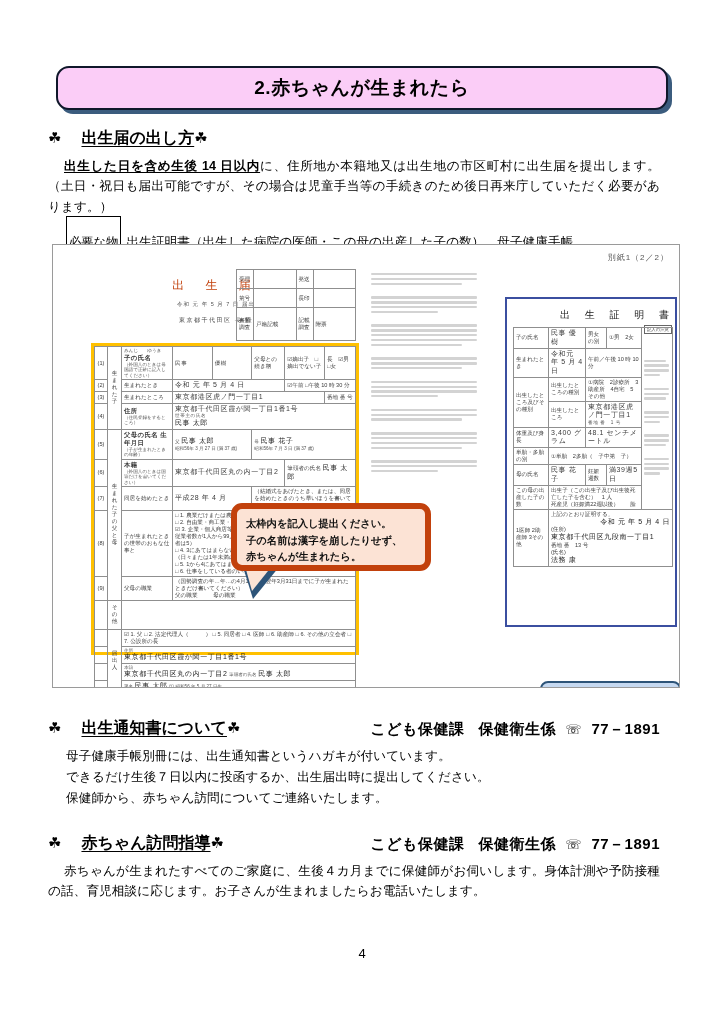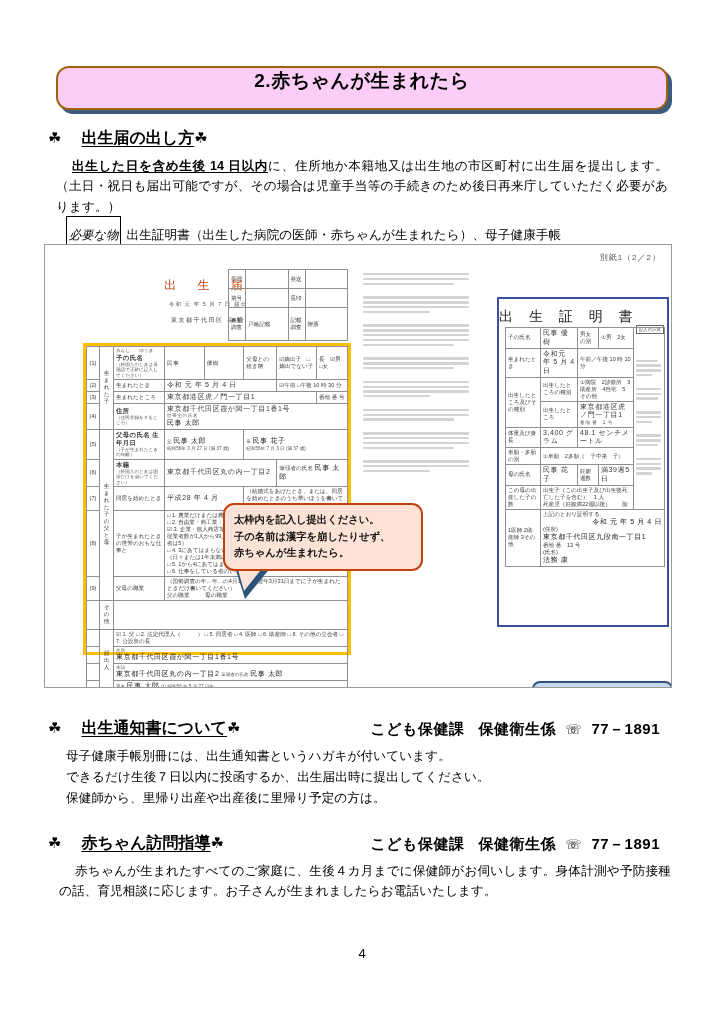--- a/index.html
+++ b/index.html
@@ -8,42 +8,42 @@
     font-family:"Liberation Sans","DejaVu Sans",sans-serif;
     color:#000;overflow:hidden;position:relative;
   }
   .page{position:relative;width:724px;height:1024px;}
 
   
   .banner-wrap{position:absolute;left:56px;top:66px;width:612px;height:44px;}
   .banner-shadow{position:absolute;left:4px;top:4px;width:100%;height:100%;
     background:#3b5c7e;border-radius:13px;}
   .banner{position:absolute;left:0;top:0;width:100%;height:100%;
-    background:#fbcdf7;border:2px solid #a16207;border-radius:13px;
-    display:flex;justify-content:center;box-sizing:border-box;}
+    background:#fbcdf7;border:2px solid #0f172a;border-radius:13px;
+    display:flex;align-items:center;justify-content:center;box-sizing:border-box;}
   .banner-title{font-size:19px;font-weight:bold;letter-spacing:.5px;color:#000;}
 
   
   .sec-head{position:absolute;display:flex;align-items:baseline;width:612px;left:48px;}
   .sec-title{font-size:16px;font-weight:bold;text-decoration:underline;
     text-underline-offset:3px;white-space:nowrap;padding-left:20px;}
   .flower{font-size:15px;line-height:1;}
   .sec-contact{position:absolute;right:0;bottom:0;font-size:15px;font-weight:bold;
     white-space:nowrap;letter-spacing:.5px;}
   .tel-icon{font-size:13px;}
 
   
   .para{position:absolute;font-size:12.6px;line-height:1.62;text-align:justify;
     letter-spacing:.1px;}
   .u{text-decoration:underline;font-weight:bold;text-underline-offset:2px;}
-  .boxlabel{border:1px solid #000;padding:11px 2px;font-size:12.2px;margin-right:5px;
-    display:inline-block;line-height:1.25;font-style:italic;}
-
-  
-  .formbox{position:absolute;left:44px;top:244px;width:628px;height:444px;
+  .boxlabel{border:1px solid #000;padding:18px 2px;font-size:12.2px;margin-right:5px;
+    display:inline-block;line-height:1.25;}
+
+  
+  .formbox{position:absolute;left:52px;top:244px;width:628px;height:444px;
     border:1px solid #9a9a9a;background:#fff;box-sizing:border-box;overflow:hidden;}
   .bessi{position:absolute;right:10px;top:7px;font-size:8px;color:#555;letter-spacing:1px;}
 
   
   .reg{position:absolute;left:18px;top:20px;width:290px;height:400px;}
   .reg-title{font-size:12px;letter-spacing:9px;text-align:center;color:#c2410c;margin-top:12px;}
   .reg-sub{font-size:5.5px;color:#555;text-align:center;margin-top:7px;letter-spacing:1px;}
   .reg-sub2{font-size:6px;color:#444;text-align:center;margin-top:8px;letter-spacing:1.5px;}
 
   .yellowbox{position:absolute;left:20px;top:78px;width:268px;height:312px;
@@ -62,29 +62,29 @@
 
   
   .fineprint{position:absolute;left:318px;top:28px;width:108px;height:384px;}
   .fineline{height:2.4px;background:#a7a7a7;opacity:.5;margin-bottom:2.4px;border-radius:1px;}
   .fineline.s{width:62%;} .fineline.m{width:84%;} .fineline.l{width:98%;}
   .finegap{height:9px;}
 
   
   .cert{position:absolute;left:452px;top:52px;width:172px;height:330px;
     border:2px solid #3b4fa0;box-sizing:border-box;background:#fff;}
-  .cert-title{font-size:14px;letter-spacing:6px;text-align:left;color:#222;
+  .cert-title{font-size:10px;letter-spacing:6px;text-align:right;color:#222;
     margin:9px 0 8px 0;}
   .cert-note{position:absolute;right:3px;top:26px;border:.5px solid #666;
     font-size:4.4px;padding:1px 2px;color:#444;background:#fff;}
   .certside{width:26px;}
 
   
   .callout-peach{position:absolute;left:178px;top:258px;width:200px;height:68px;
-    background:#fce3d5;border:2px solid #c2410c;border-radius:11px;
+    background:#fce3d5;border:6px solid #c2410c;border-radius:11px;
     box-sizing:border-box;padding:7px 9px;z-index:6;}
   .callout-peach div{font-size:10.3px;font-weight:bold;line-height:1.62;color:#111;}
   .tail-peach{position:absolute;left:190px;top:322px;width:0;height:0;z-index:5;
     border-left:10px solid transparent;border-right:26px solid transparent;
     border-top:32px solid #2d5479;}
   .tail-peach-in{position:absolute;left:192px;top:321px;width:0;height:0;z-index:6;
     border-left:7px solid transparent;border-right:20px solid transparent;
     border-top:25px solid #fce3d5;}
 
   .callout-blue{position:absolute;left:487px;top:436px;width:141px;height:30px;
@@ -105,26 +105,26 @@
       <div class="banner-title">2.赤ちゃんが生まれたら</div>
     </div>
   </div>
 
   <div class="sec-head" style="top:128px;">
     <span class="flower">☘</span>
       <span class="sec-title">出生届の出し方</span>
       <span class="flower">☘</span>
   </div>
 
-  <div class="para" style="left:56px;top:156px;width:612px;text-indent:16px;">
+  <div class="para" style="left:48px;top:156px;width:612px;text-indent:16px;">
     <span class="u">出生した日を含め生後 14 日以内</span><span>に、住所地か本籍地又は出生地の市区町村に出生届を提出します。（土日・祝日も届出可能ですが、その場合は児童手当等の手続きのため後日再来庁していただく必要があります。）</span>
   </div>
 
   <div class="para" style="left:66px;top:216px;width:600px;">
-    <span class="boxlabel">必要な物</span><span>出生証明書（出生した病院の医師・赤ちゃんが生まれたら）、母子健康手帳</span>
+    <span class="boxlabel">必要な物</span><span>出生証明書（出生した病院の医師・この母の出産した子の数）、母子健康手帳</span>
   </div>
 
   <div class="formbox">
     <div class="bessi">別紙1（2／2）</div>
 
     <div class="reg">
       <div class="reg-title">出 生 届</div>
       <div class="reg-sub">令和 元 年 5 月 7 日 届出</div>
       <div class="reg-sub2">東京都千代田区 長 殿</div>
 
@@ -442,29 +442,29 @@
       <span class="flower">☘</span>
     <span class="sec-contact">
       <span>こども保健課</span>&nbsp;&nbsp;
       <span>保健衛生係</span>&nbsp;
       <span class="tel-icon">☏</span>&nbsp;
       <span>77－1891</span>
     </span>
   </div>
   <div class="para" style="left:66px;top:746px;width:594px;">母子健康手帳別冊には、出生通知書というハガキが付いています。</div>
   <div class="para" style="left:66px;top:767px;width:594px;">できるだけ生後７日以内に投函するか、出生届出時に提出してください。</div>
-  <div class="para" style="left:66px;top:788px;width:594px;">保健師から、里帰り出産や出産後に里帰り予定の方は。</div>
+  <div class="para" style="left:66px;top:788px;width:594px;">保健師から、赤ちゃん訪問についてご連絡いたします。</div>
 
   <div class="sec-head" style="top:833px;">
     <span class="flower">☘</span>
       <span class="sec-title">赤ちゃん訪問指導</span>
       <span class="flower">☘</span>
     <span class="sec-contact">
       <span>こども保健課</span>&nbsp;&nbsp;
       <span>保健衛生係</span>&nbsp;
       <span class="tel-icon">☏</span>&nbsp;
       <span>77－1891</span>
     </span>
   </div>
-  <div class="para" style="left:48px;top:861px;width:612px;text-indent:16px;margin-left:11px;">赤ちゃんが生まれたすべてのご家庭に、生後４カ月までに保健師がお伺いします。身体計測や予防接種の話、育児相談に応じます。お子さんが生まれましたらお電話いたします。</div>
+  <div class="para" style="left:48px;top:861px;width:612px;text-indent:16px;">赤ちゃんが生まれたすべてのご家庭に、生後４カ月までに保健師がお伺いします。身体計測や予防接種の話、育児相談に応じます。お子さんが生まれましたらお電話いたします。</div>
 
   <div class="pagenum">4</div>
 </div>
 
 </body></html>

